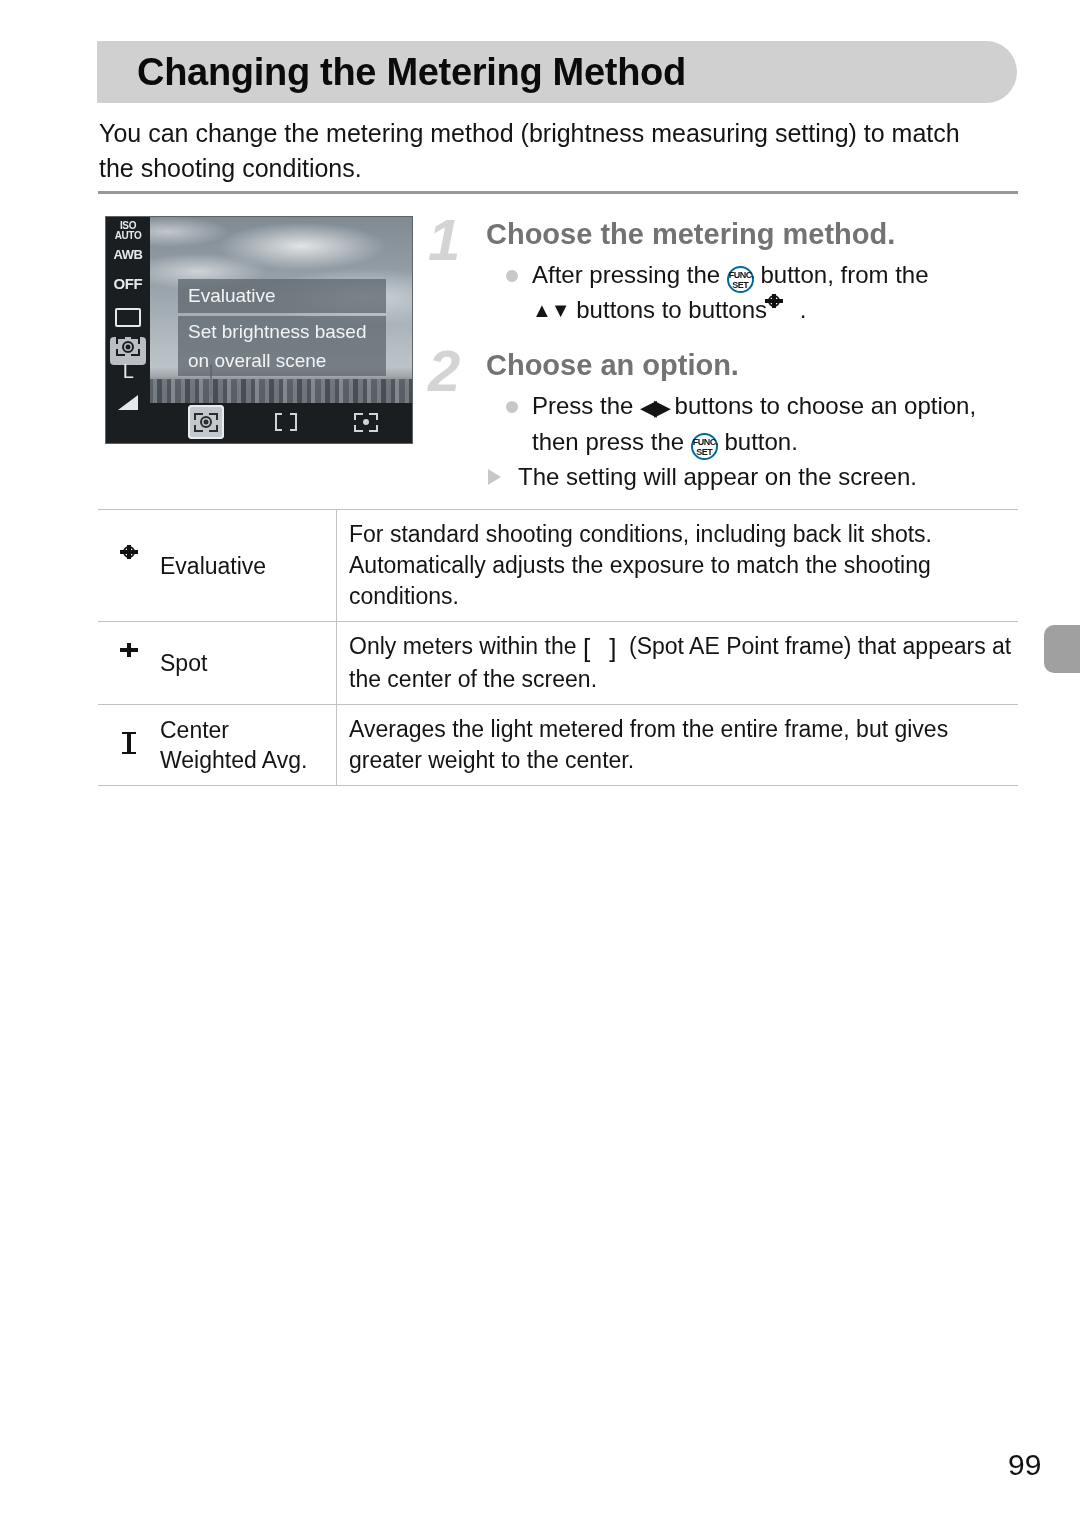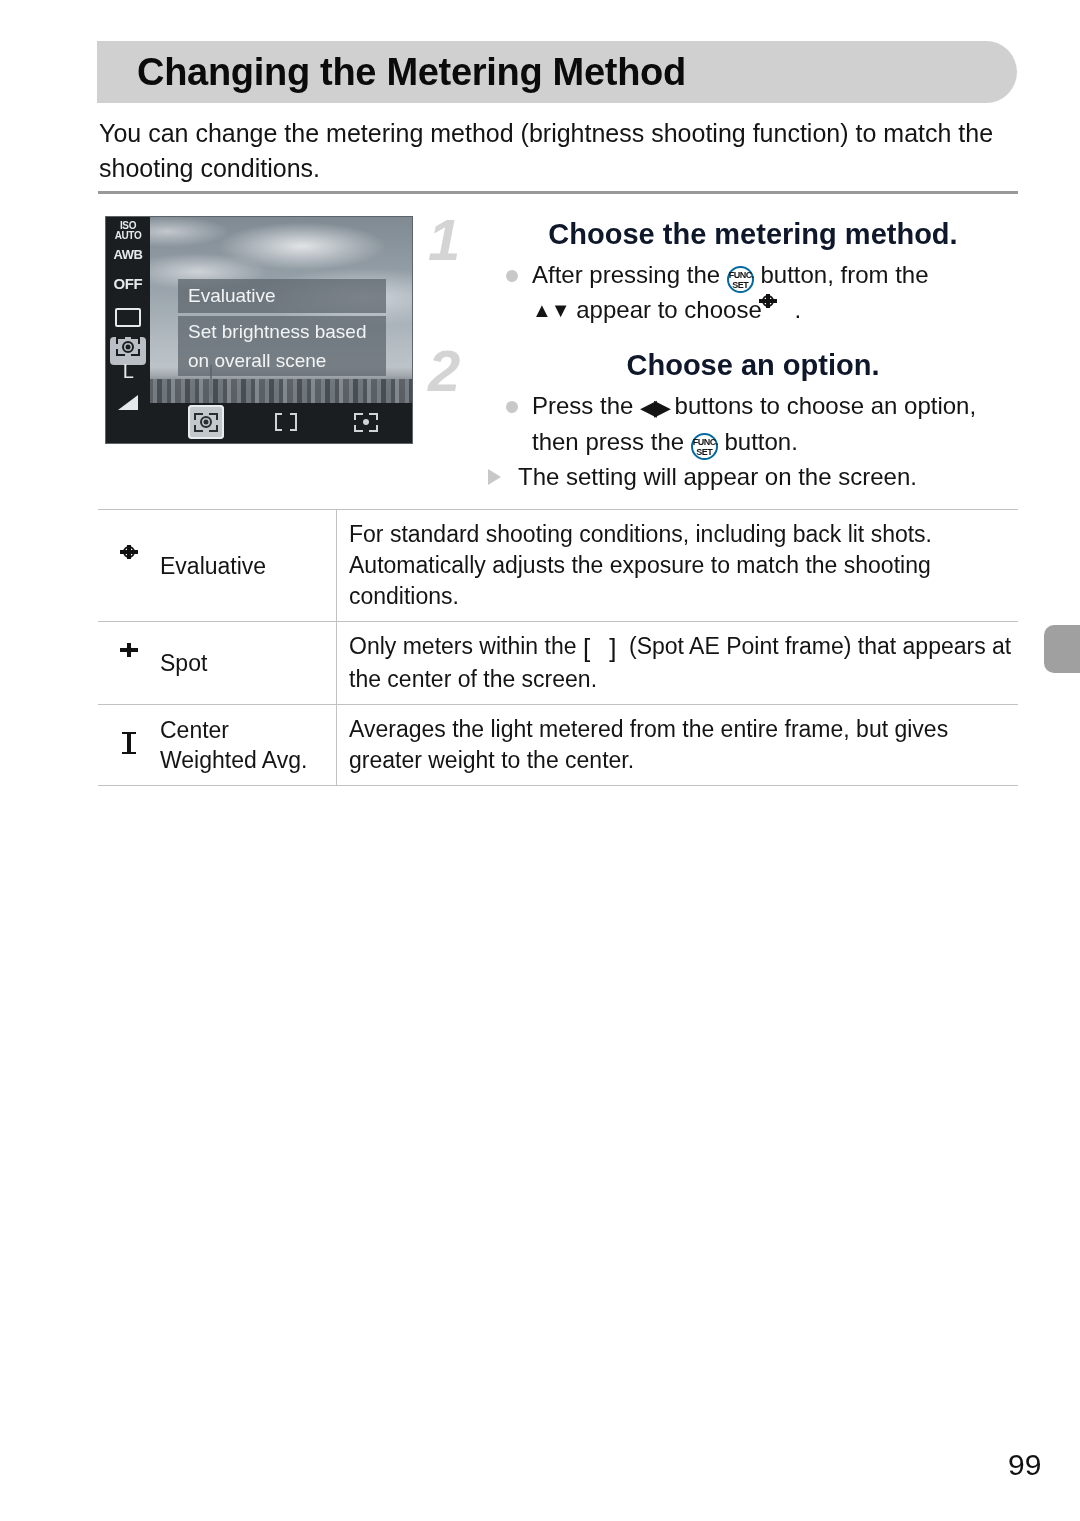--- a/index.html
+++ b/index.html
@@ -276,22 +276,21 @@
     font-style: italic;
     color: #d4d4d4;
     line-height: 52px;
     text-align: left;
   }
   .step-head {
     margin-left: 58px;
     font-size: 29px;
     font-weight: bold;
     line-height: 40px;
-    color: #0f172a;
-    text-align: center;
+    color: #737373;
   }
   .bullet-line {
     margin-left: 76px;
     font-size: 24px;
     line-height: 34px;
     color: #141414;
     position: relative;
     padding-left: 28px;
   }
   .bullet-line .dot {
@@ -412,21 +411,21 @@
     font-size: 30px;
     color: #111;
   }
 </style>
 </head>
 <body>
 
 <div class="header-band"></div>
 <div class="header-title">Changing the Metering Method</div>
 
-<div class="intro">You can change the metering method (brightness shooting function) to match the shooting conditions.</div>
+<div class="intro">You can change the metering method (brightness measuring setting) to match the shooting conditions.</div>
 
 <div class="rule-top"></div>
 
 <div class="lcd">
   <div class="lcd-sky"></div>
   <div class="lcd-city"></div>
   <div class="lcd-bottombar"></div>
 
   <div class="lcd-leftbar">
     <div class="lcd-osd-ic osd-iso">
@@ -500,21 +499,21 @@
   <div class="step" style="margin-bottom:6px;">
     <div class="step-num">1</div>
     <div class="step-head">Choose the metering method.</div>
 
     <div class="bullet-line" style="margin-top:4px;">
       <span class="dot"></span>
       <span>After pressing the </span><span class="func-set"><span>FUNC.</span><br><span>SET</span></span><span> button, from the</span>
     </div>
 
     <div class="bullet-line" style="padding-left:28px;">
-      <span class="ud-arrows">▲▼</span><span> appear to choose </span><span class="inline-meter">
+      <span class="ud-arrows">▲▼</span><span> buttons to buttons </span><span class="inline-meter">
         <span class="meter-frame" style="width:26px;height:21px;">
           <i class="tl"></i><i class="tr"></i><i class="bl"></i><i class="br"></i>
           <span class="ring"></span>
         </span>
       </span><span>.</span>
     </div>
   </div>
 
   <div class="step" style="margin-top:18px;">
     <div class="step-num">2</div>

